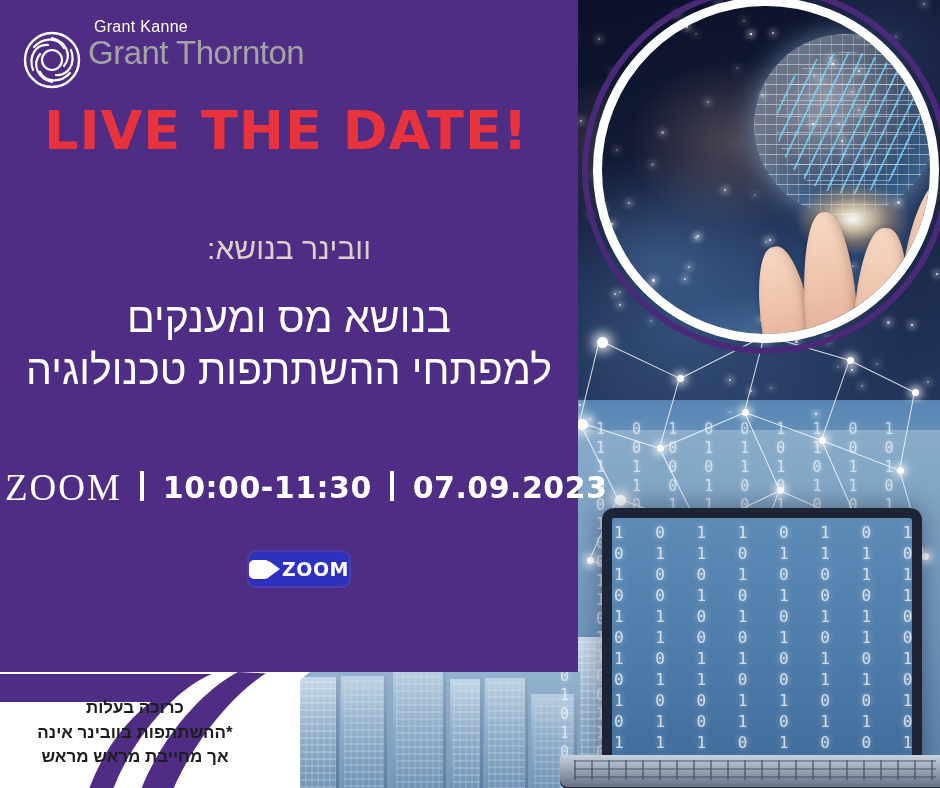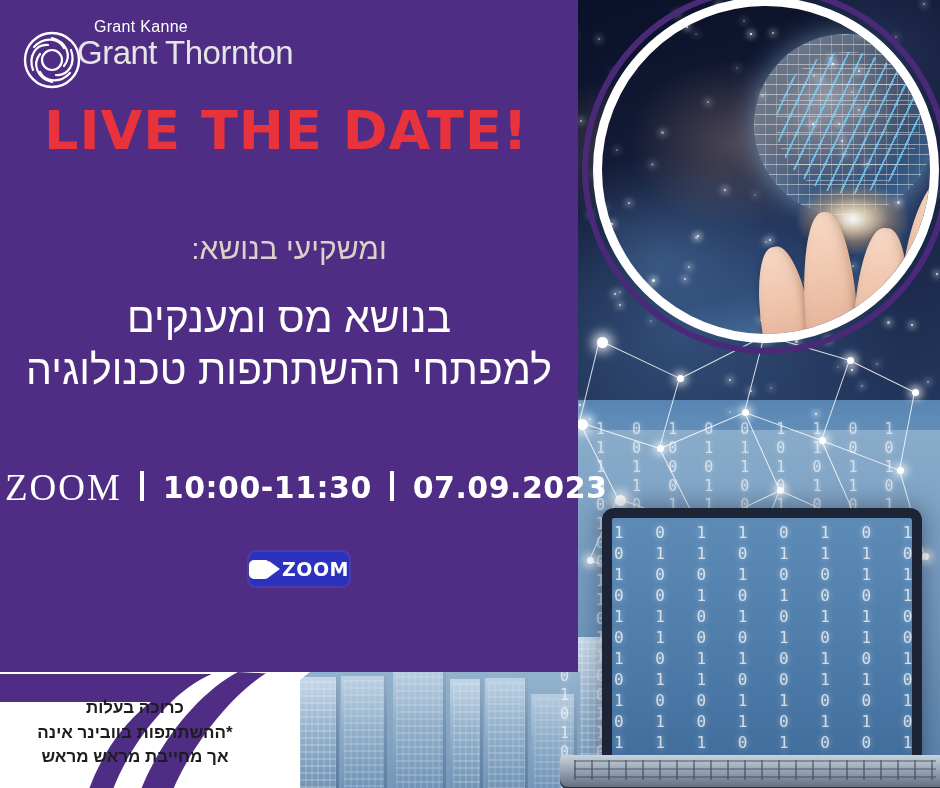--- a/index.html
+++ b/index.html
@@ -155,22 +155,22 @@
   }
 
   
   .logo{position:absolute;left:22px;top:18px;width:286px;height:72px;}
   .logo-mark{position:absolute;left:0;top:12px;width:60px;height:60px;}
   .logo-fahn{
     position:absolute;left:72px;top:0;
     font-size:16px;color:#ffffff;letter-spacing:.3px;font-weight:400;
   }
   .logo-gt{
-    position:absolute;left:55px;top:16px;
-    font-size:33px;color:#e5e5e5;font-weight:400;letter-spacing:-.5px;
+    position:absolute;left:66px;top:16px;
+    font-size:33px;color:#a3a3a3;font-weight:400;letter-spacing:-.5px;
     white-space:nowrap;
   }
 
   .save-date{
     position:absolute;left:44px;top:104px;
     font-size:54px;font-weight:bold;color:#E8323C;
     letter-spacing:1px;line-height:1;
     font-family:"DejaVu Sans","Liberation Sans",sans-serif;
   }
 
@@ -591,21 +591,21 @@
           </g>
           <circle cx="30" cy="30" r="10" fill="none" stroke="#ffffff" stroke-width="2.2"></circle>
         </svg>
       </div>
       <div class="logo-fahn">Grant Kanne</div>
       <div class="logo-gt">Grant Thornton</div>
     </div>
 
     <div class="save-date">LIVE THE DATE!</div>
 
-    <div class="subject">ומשקיעי בנושא:</div>
+    <div class="subject">וובינר בנושא:</div>
 
     <div class="headline">
       <div>בנושא מס ומענקים</div>
       <div>למפתחי ההשתתפות טכנולוגיה</div>
     </div>
 
     <div class="when">
       <span class="zoom-word">ZOOM</span>
       <span class="bar"></span>
       <span class="when-val">10:00-11:30</span>

